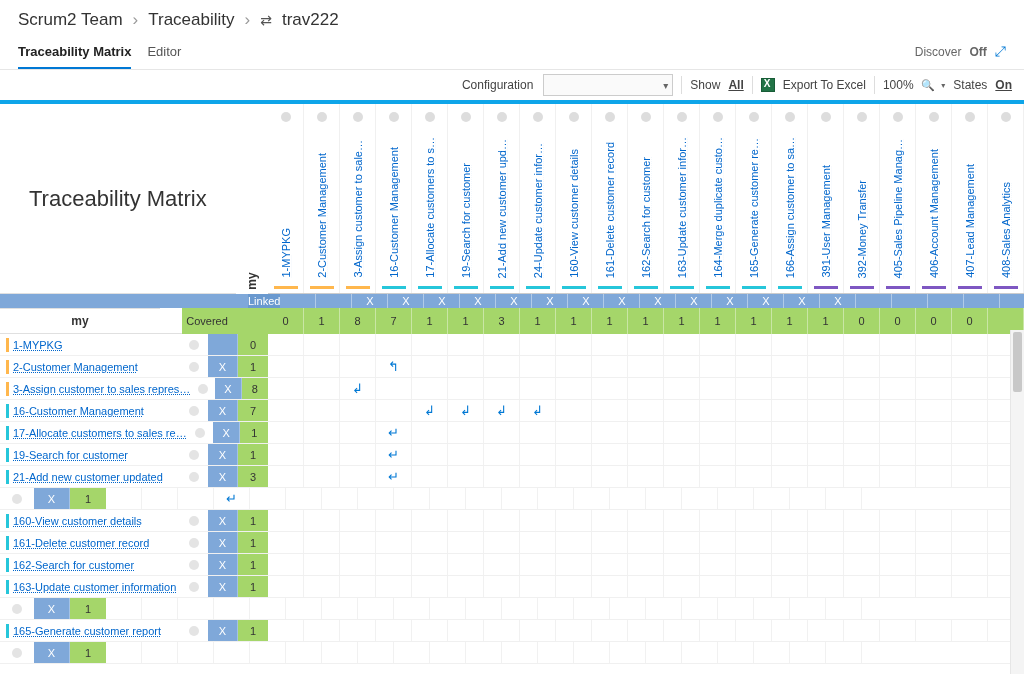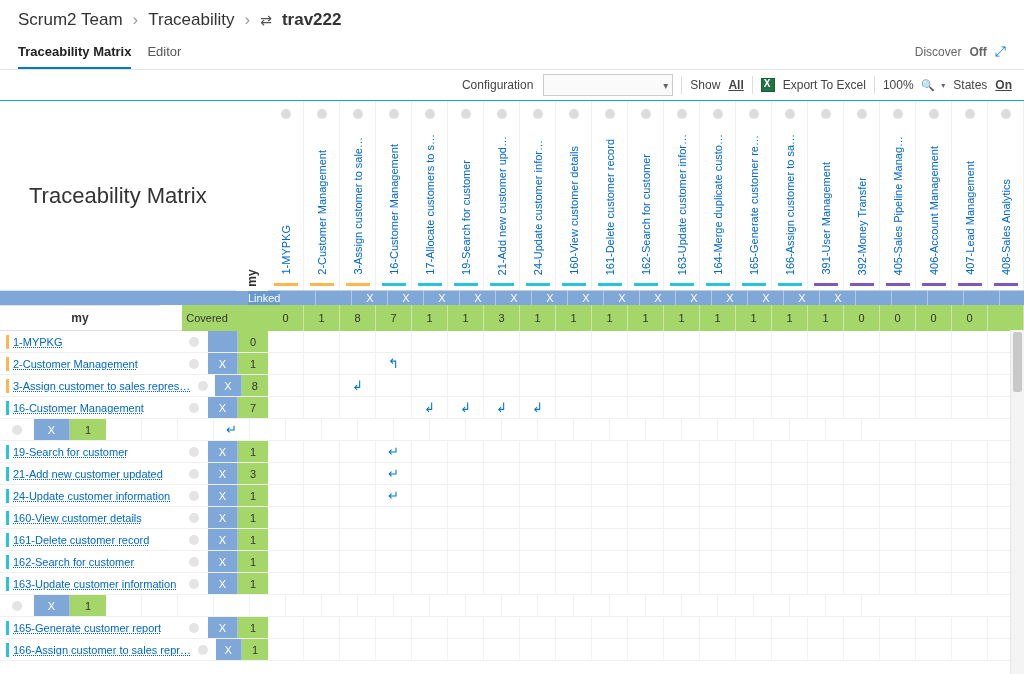--- a/index.html
+++ b/index.html
@@ -1,29 +1,29 @@
 <!DOCTYPE html>
 <html><head>
 <meta charset="utf-8">
 <style>
   * { box-sizing: border-box; margin: 0; padding: 0; }
   body { font-family: "Segoe UI", Arial, sans-serif; font-size: 13px; color: #333; background: #fff; width: 1024px; }
   
   .breadcrumb { display: flex; align-items: center; gap: 10px; padding: 10px 18px 4px; font-size: 17px; color: #333; }
   .breadcrumb .sep { color: #999; }
   .breadcrumb .swap-icon { font-size: 14px; color: #555; }
-  .breadcrumb .name { font-weight: 700; }
+  .breadcrumb .name { font-weight: 400; }
 
   .tabs { display: flex; gap: 16px; padding: 6px 18px 0; border-bottom: 1px solid #e6e6e6; }
   .tab { font-size: 13px; padding: 4px 0 8px; cursor: pointer; color: #555; }
   .tab.active { color: #222; font-weight: 600; border-bottom: 2px solid #0078d4; }
   .tabs-right { margin-left: auto; display: flex; align-items: center; gap: 8px; padding-bottom: 6px; color: #666; font-size: 12px; }
   .resize-icon { color: #0078d4; font-size: 14px; }
 
-  .toolbar { display: flex; align-items: center; gap: 8px; padding: 4px 12px; justify-content: flex-end; font-size: 12px; color: #444; border-bottom: 1px solid #0ea5e9; }
+  .toolbar { display: flex; align-items: center; gap: 8px; padding: 4px 12px; justify-content: flex-end; font-size: 12px; color: #444; border-bottom: 4px solid #0ea5e9; }
   .toolbar .cfg-label { margin-right: 2px; }
   .toolbar .cfg-dd { width: 130px; height: 22px; border: 1px solid #ccc; background: #fafafa; display:inline-flex; align-items:center; justify-content:flex-end; padding:0 4px; }
   .toolbar .cfg-dd .dd-arrow { color:#666; font-size:10px; }
   .toolbar .divider { width:1px; height:18px; background:#ddd; }
   .toolbar .excel-icon { display:inline-block; width:14px; height:14px; background:#217346; border:1px solid #185c37; position:relative; }
   .toolbar .excel-icon::after { content:"X"; position:absolute; left:2px; top:-1px; color:#fff; font-size:10px; font-weight:bold; }
   .toolbar .zoom-icon::after { content:"🔍"; font-size:11px; }
   .toolbar .chev { font-size:8px; color:#666; margin-left:-2px;}
   .toolbar b { font-weight:600;text-decoration:underline; }
 
@@ -428,20 +428,24 @@
           <div class="dcell"></div>
           <div class="dcell"></div>
           <div class="dcell"></div>
           <div class="dcell"></div>
           <div class="dcell"></div>
           <div class="dcell"></div>
           <div class="dcell"></div>
         </div>
       </div>
       <div class="body-row">
+    <div class="row-label">
+      <div class="bar teal"></div>
+      <span class="txt">17-Allocate customers to sales re…</span>
+    </div>
     <div class="row-dot">
           <div class="d"></div>
         </div>
     <div class="row-linked">X</div>
     <div class="row-covered">1</div>
     <div class="data-cells">
           <div class="dcell"></div>
           <div class="dcell"></div>
           <div class="dcell"></div>
           <div class="dcell">↵</div>
@@ -526,24 +530,20 @@
           <div class="dcell"></div>
           <div class="dcell"></div>
           <div class="dcell"></div>
           <div class="dcell"></div>
           <div class="dcell"></div>
           <div class="dcell"></div>
           <div class="dcell"></div>
         </div>
       </div>
       <div class="body-row">
-    <div class="row-label">
-      <div class="bar teal"></div>
-      <span class="txt">24-Update customer information</span>
-    </div>
     <div class="row-dot">
           <div class="d"></div>
         </div>
     <div class="row-linked">X</div>
     <div class="row-covered">1</div>
     <div class="data-cells">
           <div class="dcell"></div>
           <div class="dcell"></div>
           <div class="dcell"></div>
           <div class="dcell">↵</div>
@@ -760,24 +760,20 @@
           <div class="dcell"></div>
           <div class="dcell"></div>
           <div class="dcell"></div>
           <div class="dcell"></div>
           <div class="dcell"></div>
           <div class="dcell"></div>
           <div class="dcell"></div>
         </div>
       </div>
       <div class="body-row">
-    <div class="row-label">
-      <div class="bar teal"></div>
-      <span class="txt">166-Assign customer to sales repr…</span>
-    </div>
     <div class="row-dot">
           <div class="d"></div>
         </div>
     <div class="row-linked">X</div>
     <div class="row-covered">1</div>
     <div class="data-cells">
           <div class="dcell"></div>
           <div class="dcell"></div>
           <div class="dcell"></div>
           <div class="dcell"></div>

